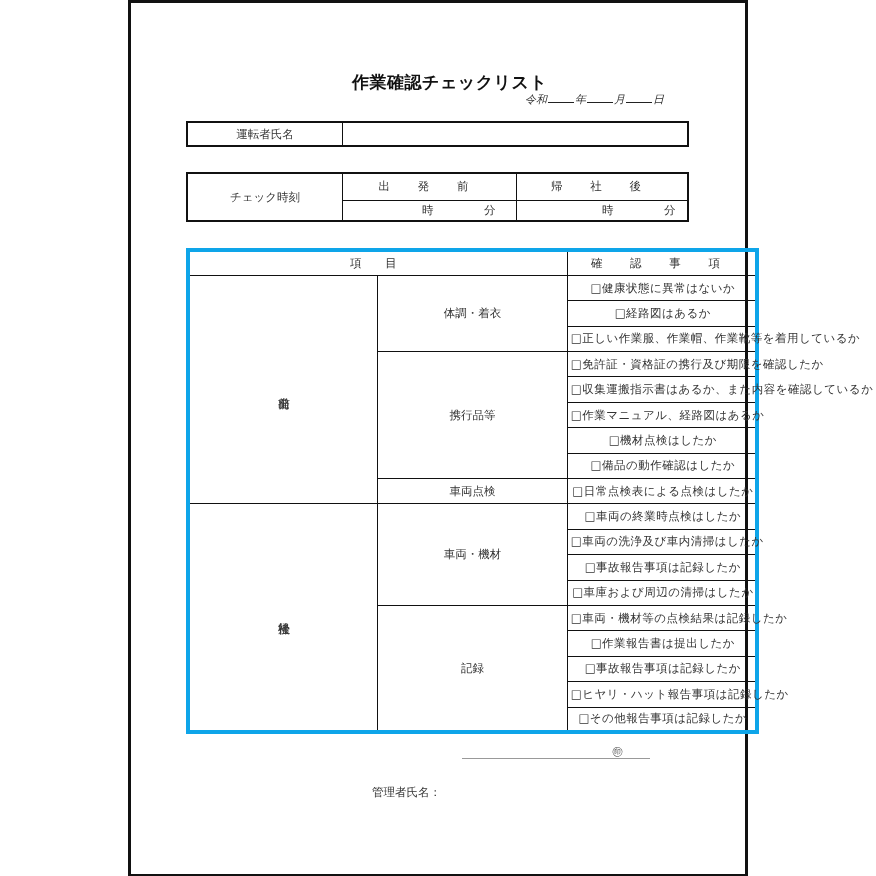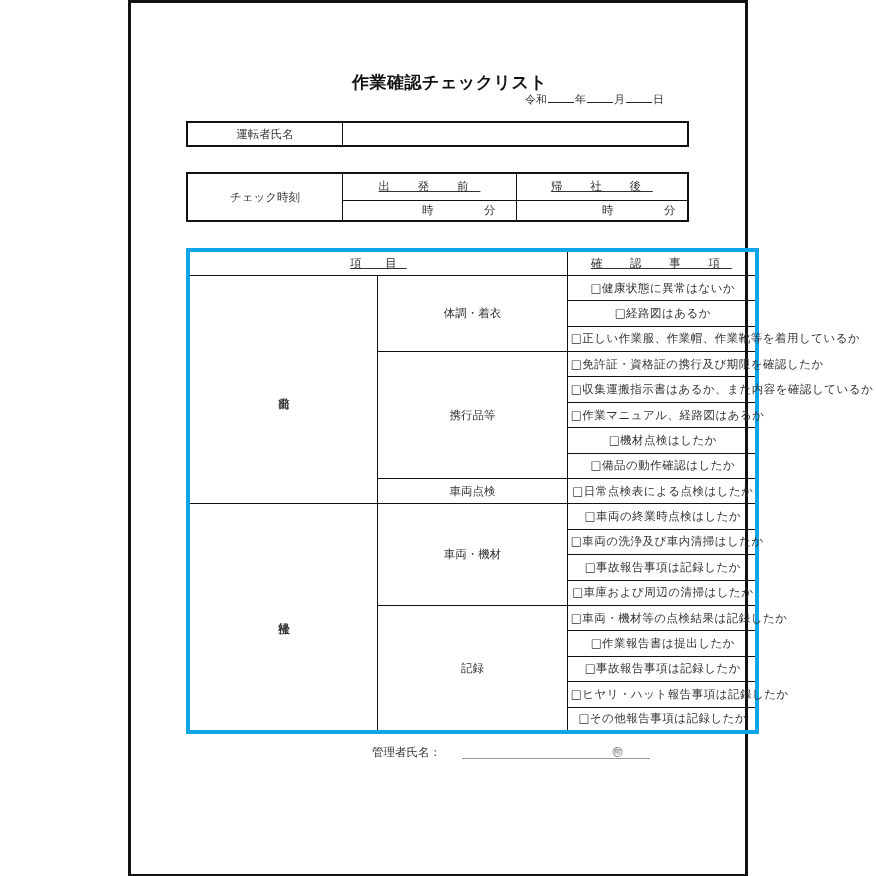--- a/index.html
+++ b/index.html
@@ -3,33 +3,33 @@
   <meta charset="utf-8">
   <style>
     html, body { margin: 0; padding: 0; background: #ffffff; }
     body { width: 876px; height: 876px; position: relative; overflow: hidden;
            font-family: "DejaVu Serif", "Liberation Serif", serif; color: #222; }
     .page { position: absolute; left: 128px; top: 0px; width: 614px; height: 871px;
             border: 3px solid #111; background: #fff; box-sizing: content-box; }
     .abs { position: absolute; }
     .title { left: 352px; top: 71px; font-family: "DejaVu Sans", "Liberation Sans", sans-serif;
              font-weight: bold; font-size: 17px; letter-spacing: 0.5px; color: #111; }
-    .date { left: 525px; top: 92px; font-size: 11px; color: #333; white-space: nowrap; }
+    .date { left: 525px; top: 92px; font-size: 11px; color: #333; white-space: nowrap; font-style: italic; }
     .date .blank { display: inline-block; width: 26px; border-bottom: 1.5px solid #222; height: 10px; vertical-align: baseline; margin: 0 1px; }
     table { border-collapse: collapse; position: absolute; table-layout: fixed; }
     td { border: 1.5px solid #111; padding: 0; font-size: 11.5px; color: #333; vertical-align: middle; }
     .name-table { left: 186px; top: 121px; width: 503px; height: 26px; border: 2px solid #111; }
     .time-table { left: 186px; top: 172px; width: 503px; height: 50px; border: 2px solid #111; }
     .main-table { left: 186px; top: 248px; width: 573px; height: 483px; border: 4px solid #0ea5e9; }
     .center { text-align: center; }
-    .spaced { letter-spacing: 12px; text-decoration: underline; }
+    .spaced { letter-spacing: 12px; }
     .vert { writing-mode: vertical-rl; text-orientation: upright; letter-spacing: 0px; font-size: 12px; }
     .item { padding-left: 3px; text-align: center; letter-spacing: 0.5px; white-space: nowrap; }
     .main-table tr { height: 25.4px; }
-    .sign { left: 372px; top: 745px; font-size: 11.5px; color: #333; }
+    .sign { left: 372px; top: 785px; font-size: 11.5px; color: #333; }
     .sign-line { left: 462px; top: 758px; width: 188px; border-bottom: 1px solid #999; height: 0; }
     .seal { left: 612px; top: 744px; font-size: 11px; color: #333; }
   </style>
 </head>
 <body>
 
 <div class="page"></div>
 
 <div class="abs title">作業確認チェックリスト</div>
 

